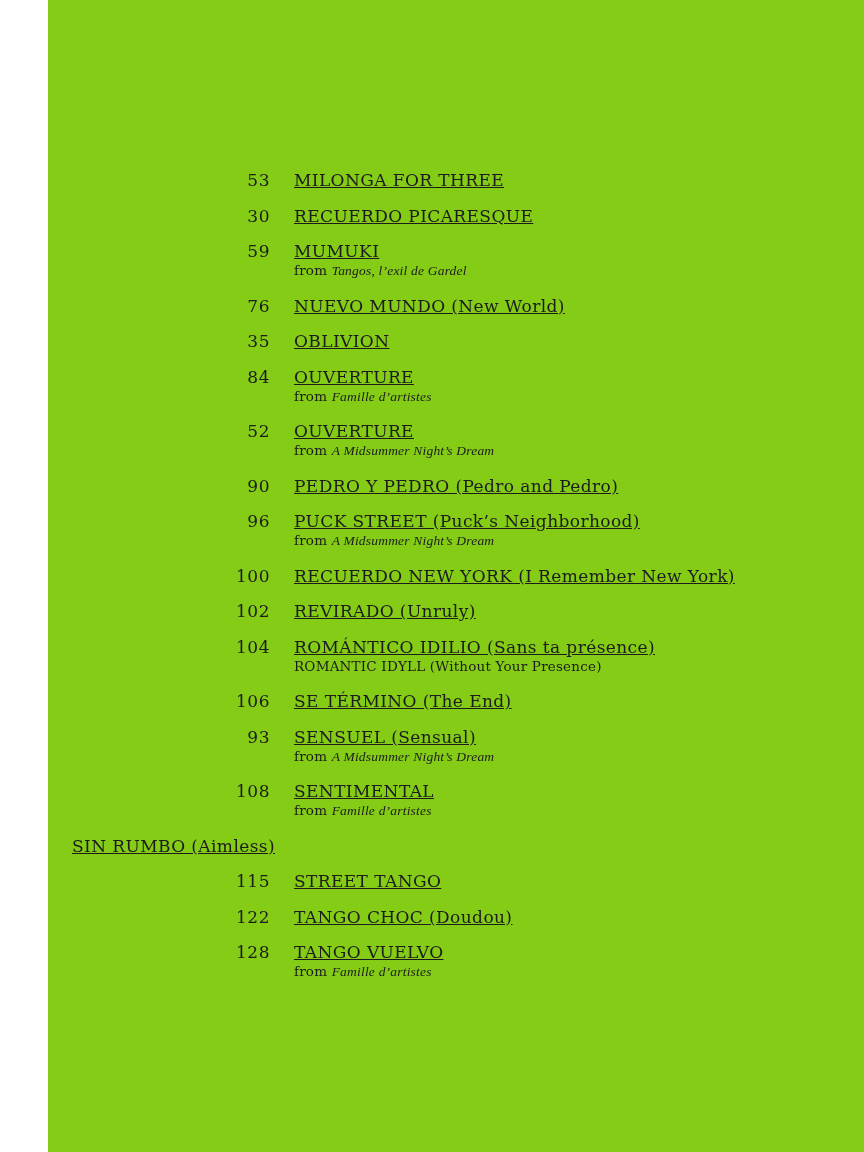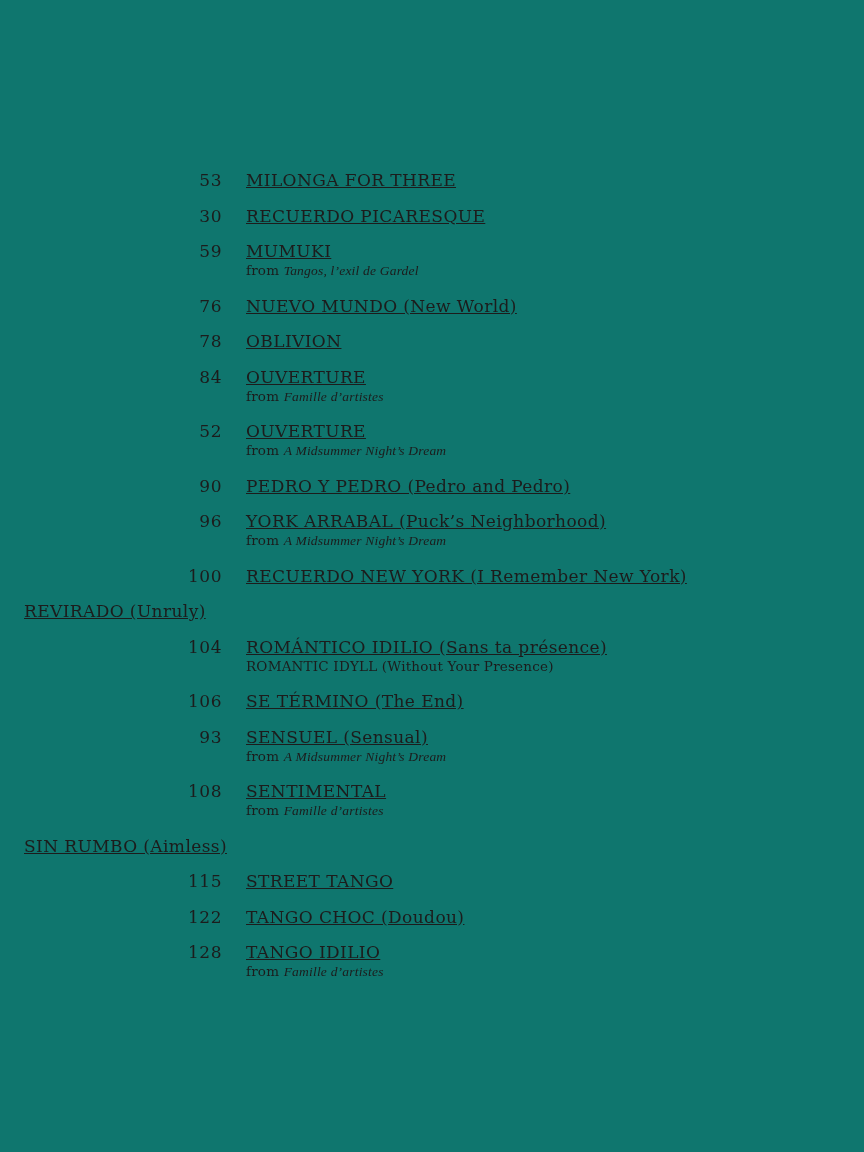--- a/index.html
+++ b/index.html
@@ -11,21 +11,22 @@
     height: 1152px;
     background: #ffffff;
     color: #1c1c1c;
     font-family: "DejaVu Serif", "Liberation Serif", serif;
     position: relative;
     overflow: hidden;
   }
   .page {
     position: absolute;
     inset: 0;
-    background: #0f766e;
+    background: #84cc16;
+    margin-left: 48px;
   }
   .toc {
     position: absolute;
     top: 171px;
     left: 0;
     right: 0;
   }
   .entry {
     display: flex;
     align-items: flex-start;
@@ -91,21 +92,21 @@
 
   <div class="entry">
     <div class="num">76</div>
     <div class="text">
       <div class="title">NUEVO MUNDO (New World)</div>
 
     </div>
   </div>
 
   <div class="entry">
-    <div class="num">78</div>
+    <div class="num">35</div>
     <div class="text">
       <div class="title">OBLIVION</div>
 
     </div>
   </div>
 
   <div class="entry">
     <div class="num">84</div>
     <div class="text">
       <div class="title">OUVERTURE</div>
@@ -125,34 +126,35 @@
     <div class="num">90</div>
     <div class="text">
       <div class="title">PEDRO Y PEDRO (Pedro and Pedro)</div>
 
     </div>
   </div>
 
   <div class="entry">
     <div class="num">96</div>
     <div class="text">
-      <div class="title">YORK ARRABAL (Puck’s Neighborhood)</div>
+      <div class="title">PUCK STREET (Puck’s Neighborhood)</div>
       <div class="sub"><span class="sub-prefix">from </span><span class="sub-italic">A Midsummer Night’s Dream</span><span class="sub-plain"></span></div>
     </div>
   </div>
 
   <div class="entry">
     <div class="num">100</div>
     <div class="text">
       <div class="title">RECUERDO NEW YORK (I Remember New York)</div>
 
     </div>
   </div>
 
   <div class="entry">
+    <div class="num">102</div>
     <div class="text">
       <div class="title">REVIRADO (Unruly)</div>
 
     </div>
   </div>
 
   <div class="entry">
     <div class="num">104</div>
     <div class="text">
       <div class="title">ROMÁNTICO IDILIO (Sans ta présence)</div>
@@ -203,19 +205,19 @@
     <div class="num">122</div>
     <div class="text">
       <div class="title">TANGO CHOC (Doudou)</div>
 
     </div>
   </div>
 
   <div class="entry">
     <div class="num">128</div>
     <div class="text">
-      <div class="title">TANGO IDILIO</div>
+      <div class="title">TANGO VUELVO</div>
       <div class="sub"><span class="sub-prefix">from </span><span class="sub-italic">Famille d’artistes</span><span class="sub-plain"></span></div>
     </div>
   </div>
 
 </div>
 </div>
 
 </body></html>

